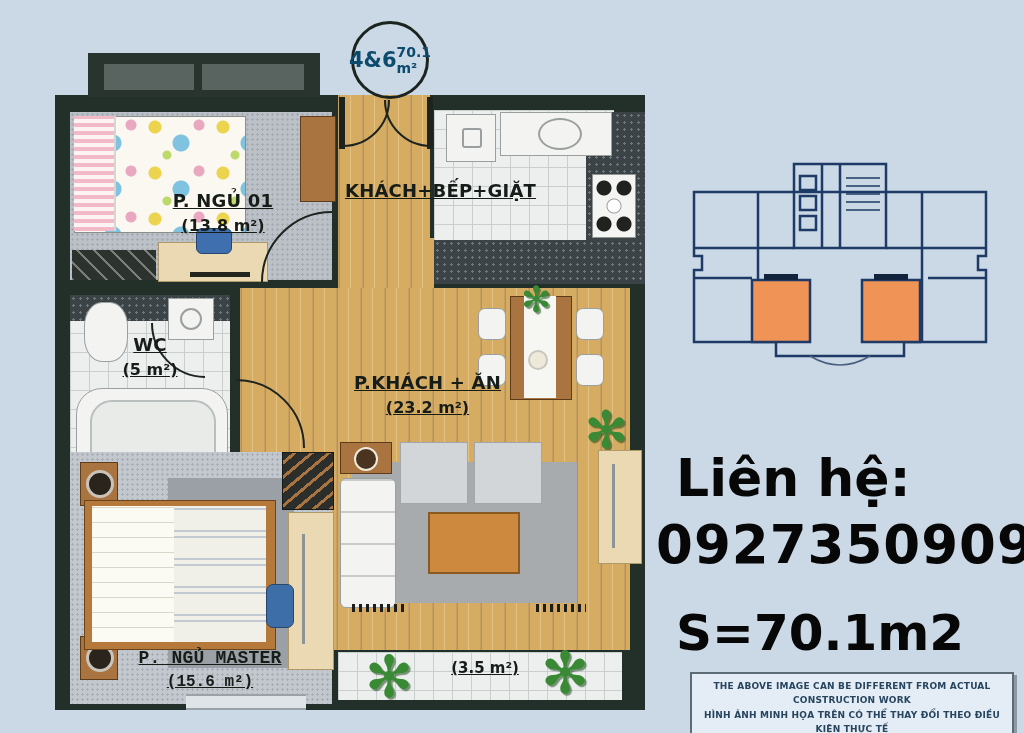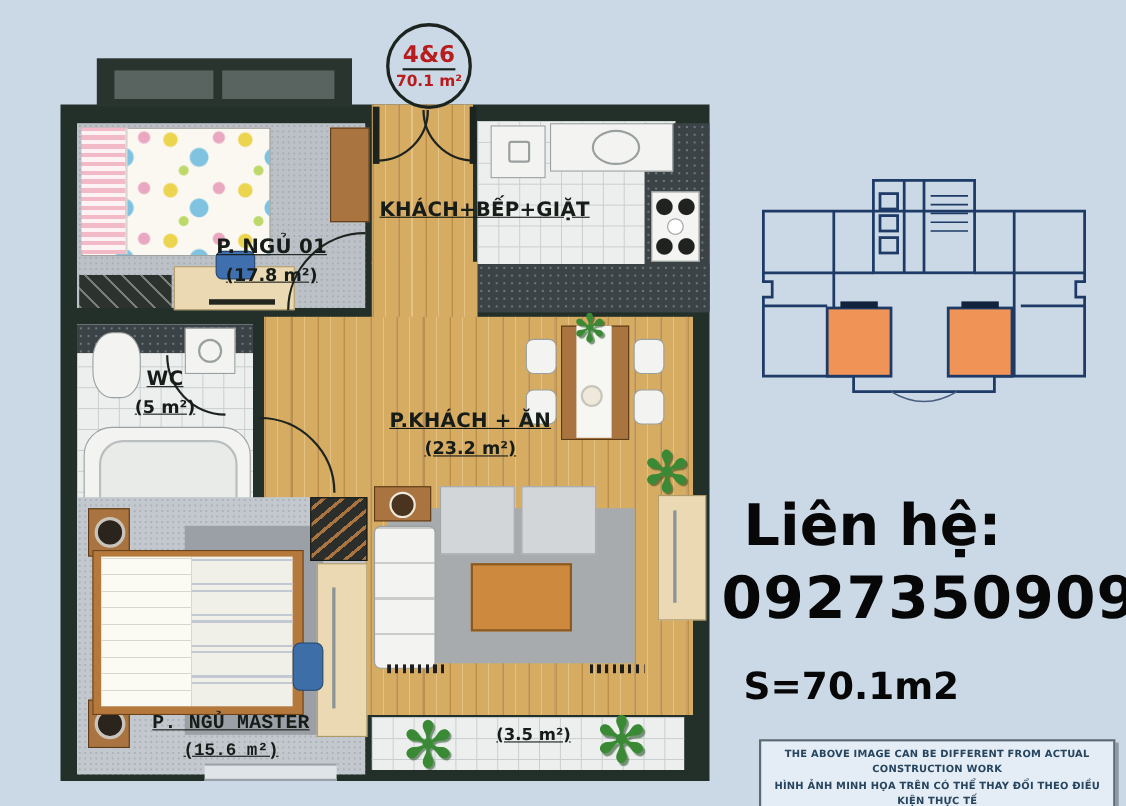--- a/index.html
+++ b/index.html
@@ -35,21 +35,21 @@
     background-image:radial-gradient(circle at 12px 10px,#ecd44e 6px,transparent 7px),
                      radial-gradient(circle at 38px 26px,#7fc3e0 8px,transparent 9px),
                      radial-gradient(circle at 56px 8px,#e9a8c0 5px,transparent 6px),
                      radial-gradient(circle at 24px 38px,#bcd96a 4px,transparent 5px);
     background-size:68px 46px;border:1px solid #8b8f8c;}
   .pillow1{background:repeating-linear-gradient(0deg,#f2b9c6 0 4px,#fdf3f4 4px 8px);border-right:2px solid #d9d6cf;}
   .quilt-left{background:#fbfaf3;background-image:repeating-linear-gradient(0deg,transparent 0 14px,#d9d6cc 14px 15px);}
   .quilt-right{background:#f1f0e8;background-image:repeating-linear-gradient(0deg,transparent 0 20px,#c3c9d3 20px 22px,transparent 22px 26px,#c3c9d3 26px 28px);}
   .sill{background:repeating-linear-gradient(90deg,#1d1d1d 0 3px,transparent 3px 7px);}
   .disclaimer{position:absolute;left:690px;top:672px;width:312px;background:#e4edf5;border:2px solid #5c6b76;box-shadow:3px 3px 0 #8d9aa4;padding:5px 4px;text-align:center;color:#27455f;font-weight:bold;font-size:9px;line-height:1.6;letter-spacing:.2px;}
-  .badge{position:absolute;left:351px;top:21px;width:72px;height:72px;border:3px solid #1b241f;border-radius:50%;display:flex;flex-direction:column;align-items:center;justify-content:center;color:#b91c1c;}
+  .badge{position:absolute;left:351px;top:21px;width:72px;height:72px;border:3px solid #1b241f;border-radius:50%;display:flex;align-items:center;justify-content:center;color:#0c4a6e;}
   .badge .u{font-size:21px;font-weight:bold;line-height:1.05;}
   .badge .line{width:48px;height:2px;background:#1b241f;margin:2px 0;}
   .badge .a{font-size:14px;font-weight:bold;}
   svg{display:block;}
 </style>
 </head>
 <body>
 
 <div id="canvas">
 
@@ -140,23 +140,23 @@
     <path d="M152,323 A54,54 0 0 0 205,377" fill="none" stroke="#1d241f" stroke-width="2"></path>
     <path d="M236,380 A68,68 0 0 1 304,448" fill="none" stroke="#1d241f" stroke-width="2"></path>
   </svg>
 
   <div class="badge">
     <span class="u">4&amp;6</span>
     <span class="line"></span>
     <span class="a">70.1 m²</span>
   </div>
 
-  <div class="room-label" style="left:152px;top:188px;width:190px;margin-top:24px;">
+  <div class="room-label" style="left:128px;top:188px;width:190px;">
     <span class="l1">P. NGỦ 01</span>
-    <span class="l2">(17.8 m²)</span>
+    <span class="l2">(13.8 m²)</span>
   </div>
   <div class="room-label" style="left:345px;top:178px;width:190px;">
     <span class="l1">KHÁCH+BẾP+GIẶT</span>
   </div>
   <div class="room-label" style="left:85px;top:332px;width:130px;">
     <span class="l1">WC</span>
     <span class="l2">(5 m²)</span>
   </div>
   <div class="room-label" style="left:335px;top:370px;width:185px;">
     <span class="l1">P.KHÁCH + ĂN</span>
@@ -190,20 +190,20 @@
     <rect x="80" y="130" width="58" height="62" fill="#ef9356" stroke="#1d3b66" stroke-width="2.5"></rect>
     <rect x="190" y="130" width="58" height="62" fill="#ef9356" stroke="#1d3b66" stroke-width="2.5"></rect>
     <rect x="92" y="124" width="34" height="6" fill="#12233d"></rect>
     <rect x="202" y="124" width="34" height="6" fill="#12233d"></rect>
     <path d="M138,206 Q168,224 198,206" fill="none" stroke="#4a5f80" stroke-width="1.5"></path>
   </svg>
 
 
   <div class="big" style="left:676px;top:448px;font-size:52px;">Liên hệ:</div>
   <div class="big" style="left:656px;top:514px;font-size:53px;letter-spacing:1px;">0927350909</div>
-  <div class="big" style="left:676px;top:604px;font-size:34px;">S=70.1m2</div>
+  <div class="big" style="left:676px;top:604px;font-size:50px;">S=70.1m2</div>
 
   <div class="disclaimer">
     <div>THE ABOVE IMAGE CAN BE DIFFERENT FROM ACTUAL CONSTRUCTION WORK</div>
     <div>HÌNH ẢNH MINH HỌA TRÊN CÓ THỂ THAY ĐỔI THEO ĐIỀU KIỆN THỰC TẾ</div>
   </div>
 
 </div>
 
 </body></html>

